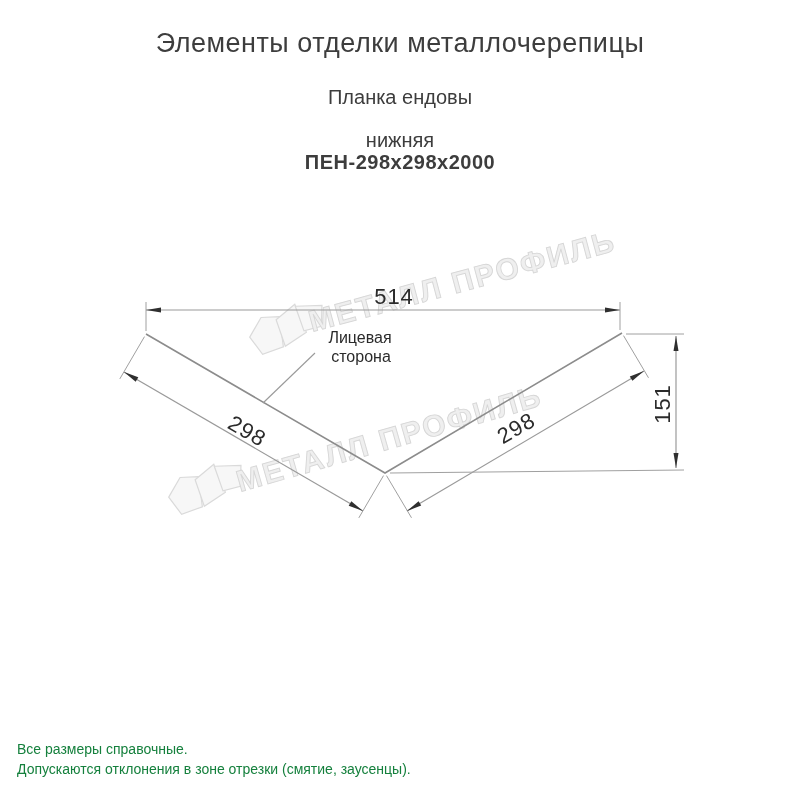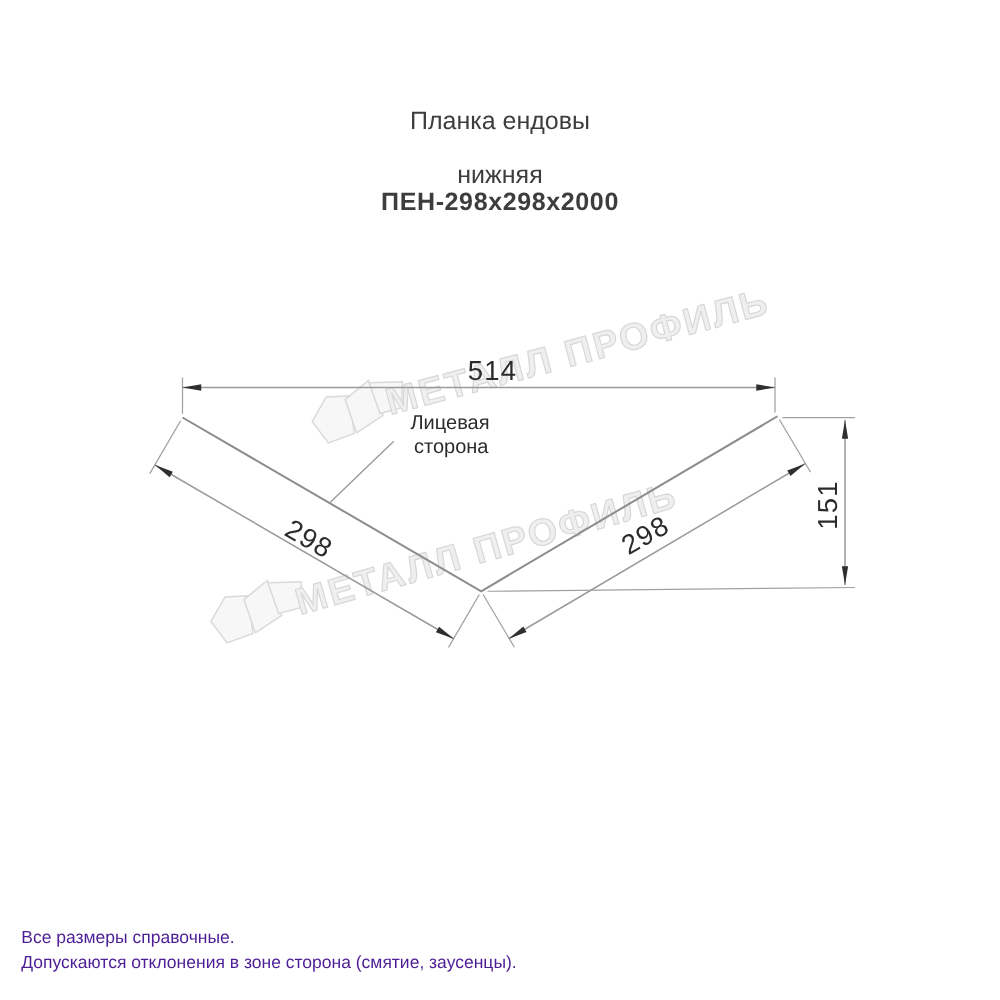--- a/index.html
+++ b/index.html
@@ -40,31 +40,32 @@
   .arrow     { fill: #2f2f2f; stroke: none; }
   .dimtext   { fill: #2b2b2b; font-size: 22px; font-family: "Liberation Sans", sans-serif; letter-spacing: 1px; }
   .facetext  { fill: #2b2b2b; font-size: 16px; font-family: "Liberation Sans", sans-serif; }
   .wm-shape  { fill: #f7f7f7; stroke: #dadada; stroke-width: 1.2; }
   .wm-text   { font-family: "Liberation Sans", sans-serif; font-size: 30px; font-weight: bold;
                letter-spacing: 2px; fill: #efefef; stroke: #d6d6d6; stroke-width: 0.9; }
   
   .note {
     position: absolute;
     left: 17px;
-    color: #4c1d95;
+    color: #15803d;
     font-size: 14px;
   }
   .note.n1 { top: 741px; }
   .note.n2 { top: 761px; }
 </style>
 </head>
 <body>
 
 <div class="page">
 
+  <div class="hdr title">Элементы отделки металлочерепицы</div>
   <div class="hdr sub1">Планка ендовы</div>
   <div class="hdr sub2">нижняя</div>
   <div class="hdr model">ПЕН-298х298х2000</div>
 
   <svg class="draw" viewBox="0 0 800 800">
 
     <g>
       <g transform="translate(243,312) rotate(-15)">
         <polygon class="wm-shape" points="0,26 16,10 34,14 30,44 8,46"></polygon>
         <polygon class="wm-shape" points="30,16 52,6 56,36 32,44"></polygon>
@@ -122,15 +123,15 @@
       <text class="dimtext" x="669.5" y="404" text-anchor="middle" transform="rotate(-90 669.5 404)">151</text>
     </g>
 
     <g>
       <text class="facetext" x="360" y="343" text-anchor="middle">Лицевая</text>
       <text class="facetext" x="361" y="362" text-anchor="middle">сторона</text>
     </g>
   </svg>
 
   <div class="note n1">Все размеры справочные.</div>
-  <div class="note n2">Допускаются отклонения в зоне сторона (смятие, заусенцы).</div>
+  <div class="note n2">Допускаются отклонения в зоне отрезки (смятие, заусенцы).</div>
 
 </div>
 
 </body></html>

